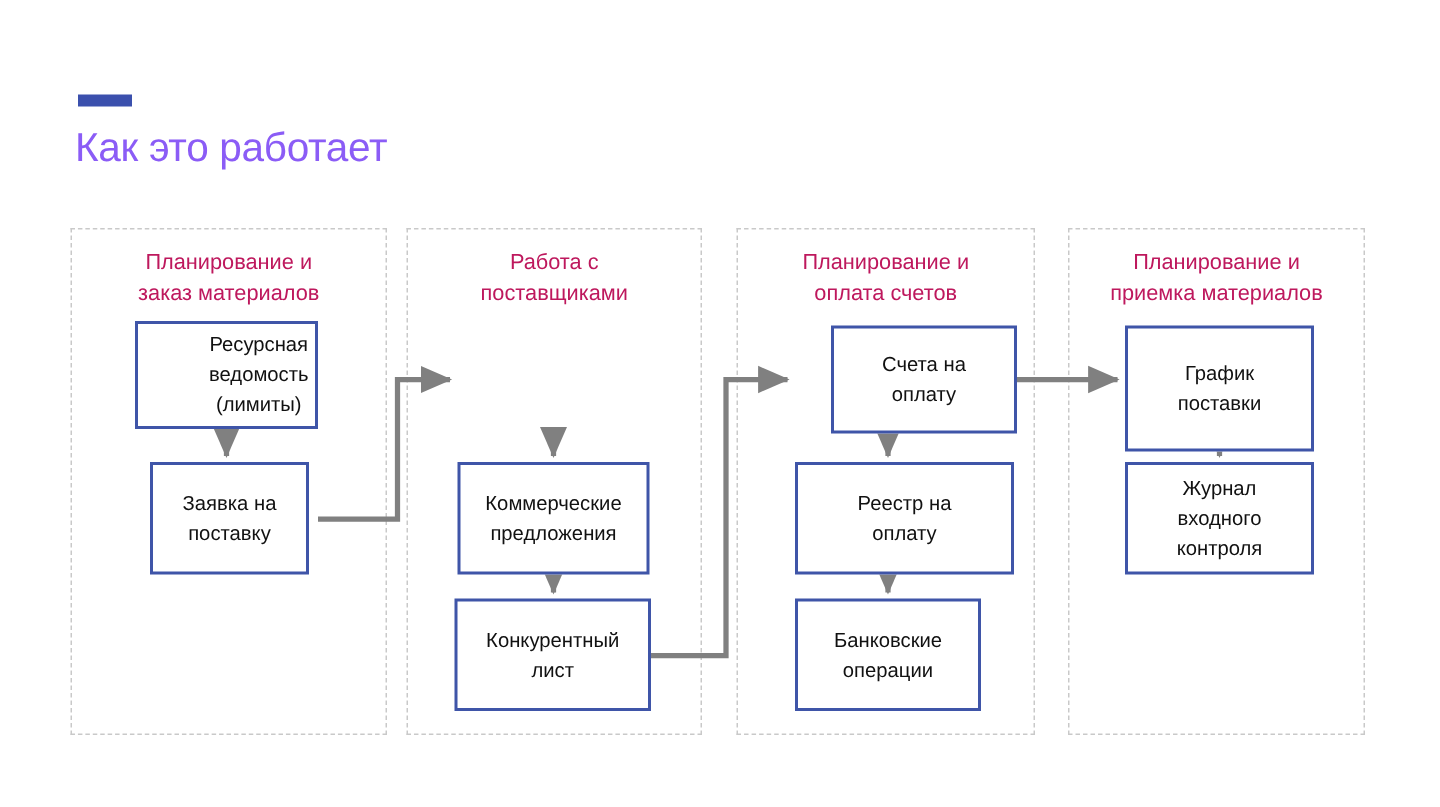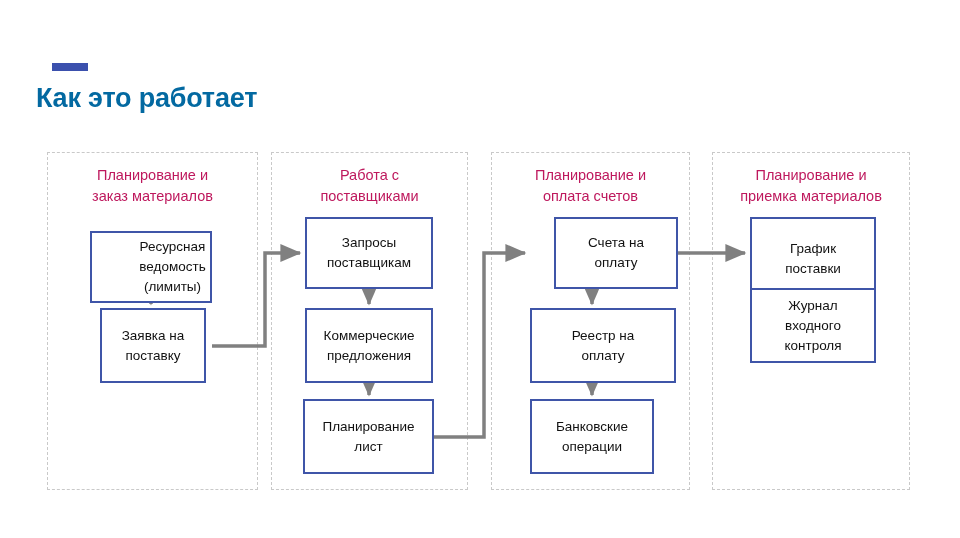--- a/index.html
+++ b/index.html
@@ -26,26 +26,26 @@
   #accent-dash {
     position: absolute;
     left: 52px;
     top: 63px;
     width: 36px;
     height: 8px;
     background: #3b50ad;
   }
   #page-title {
     position: absolute;
-    left: 36px;
+    left: 50px;
     top: 83px;
     font-size: 27px;
-    font-weight: bold;
+    font-weight: normal;
     letter-spacing: -0.2px;
-    color: #0369a1;
+    color: #8b5cf6;
     white-space: nowrap;
   }
   
   .group {
     position: absolute;
     top: 152px;
     height: 338px;
     border: 1px dashed #c9c9c9;
     box-sizing: border-box;
     background: transparent;
@@ -76,33 +76,33 @@
     align-items: center;
     justify-content: center;
     text-align: center;
     font-size: 13.5px;
     line-height: 20px;
     color: #111111;
     white-space: pre-line;
     z-index: 3;
   }
   
-  #box-resource     { left: 90px;  top: 231px; width: 122px; height: 72px; padding-left: 43px; }
+  #box-resource     { left: 90px;  top: 214px; width: 122px; height: 72px; padding-left: 43px; }
   #box-request      { left: 100px;  top: 308px; width: 106px; height: 75px; }
   
   #box-inquiries    { left: 305px; top: 217px; width: 128px; height: 72px; }
   #box-offers       { left: 305px; top: 308px; width: 128px; height: 75px; }
   #box-comp-sheet   { left: 303px; top: 399px; width: 131px; height: 75px; }
   
   #box-invoices     { left: 554px; top: 217px; width: 124px; height: 72px; }
   #box-registry     { left: 530px; top: 308px; width: 146px; height: 75px; }
   #box-bank-ops     { left: 530px; top: 399px; width: 124px; height: 75px; }
   
   #box-schedule     { left: 750px; top: 217px; width: 126px; height: 84px; }
-  #box-journal      { left: 750px; top: 288px; width: 126px; height: 75px; }
+  #box-journal      { left: 750px; top: 308px; width: 126px; height: 75px; }
 
   
   #connectors {
     position: absolute;
     left: 0; top: 0;
     width: 960px;
     height: 538px;
     z-index: 1;
     pointer-events: none;
   }
@@ -175,25 +175,23 @@
       <line x1="813" y1="289" x2="813" y2="304" stroke="#808080" stroke-width="3.5" marker-end="url(#arrowhead)"></line>
     </g>
   </svg>
 
   <div class="box" id="box-resource">Ресурсная
 ведомость
 (лимиты)</div>
   <div class="box" id="box-request">Заявка на
 поставку</div>
 
-  <div class="box" id="box-inquiries">Запросы
-поставщикам</div>
   <div class="box" id="box-offers">Коммерческие
 предложения</div>
-  <div class="box" id="box-comp-sheet">Планирование
+  <div class="box" id="box-comp-sheet">Конкурентный
 лист</div>
 
   <div class="box" id="box-invoices">Счета на
 оплату</div>
   <div class="box" id="box-registry">Реестр на
 оплату</div>
   <div class="box" id="box-bank-ops">Банковские
 операции</div>
 
   <div class="box" id="box-schedule">График

